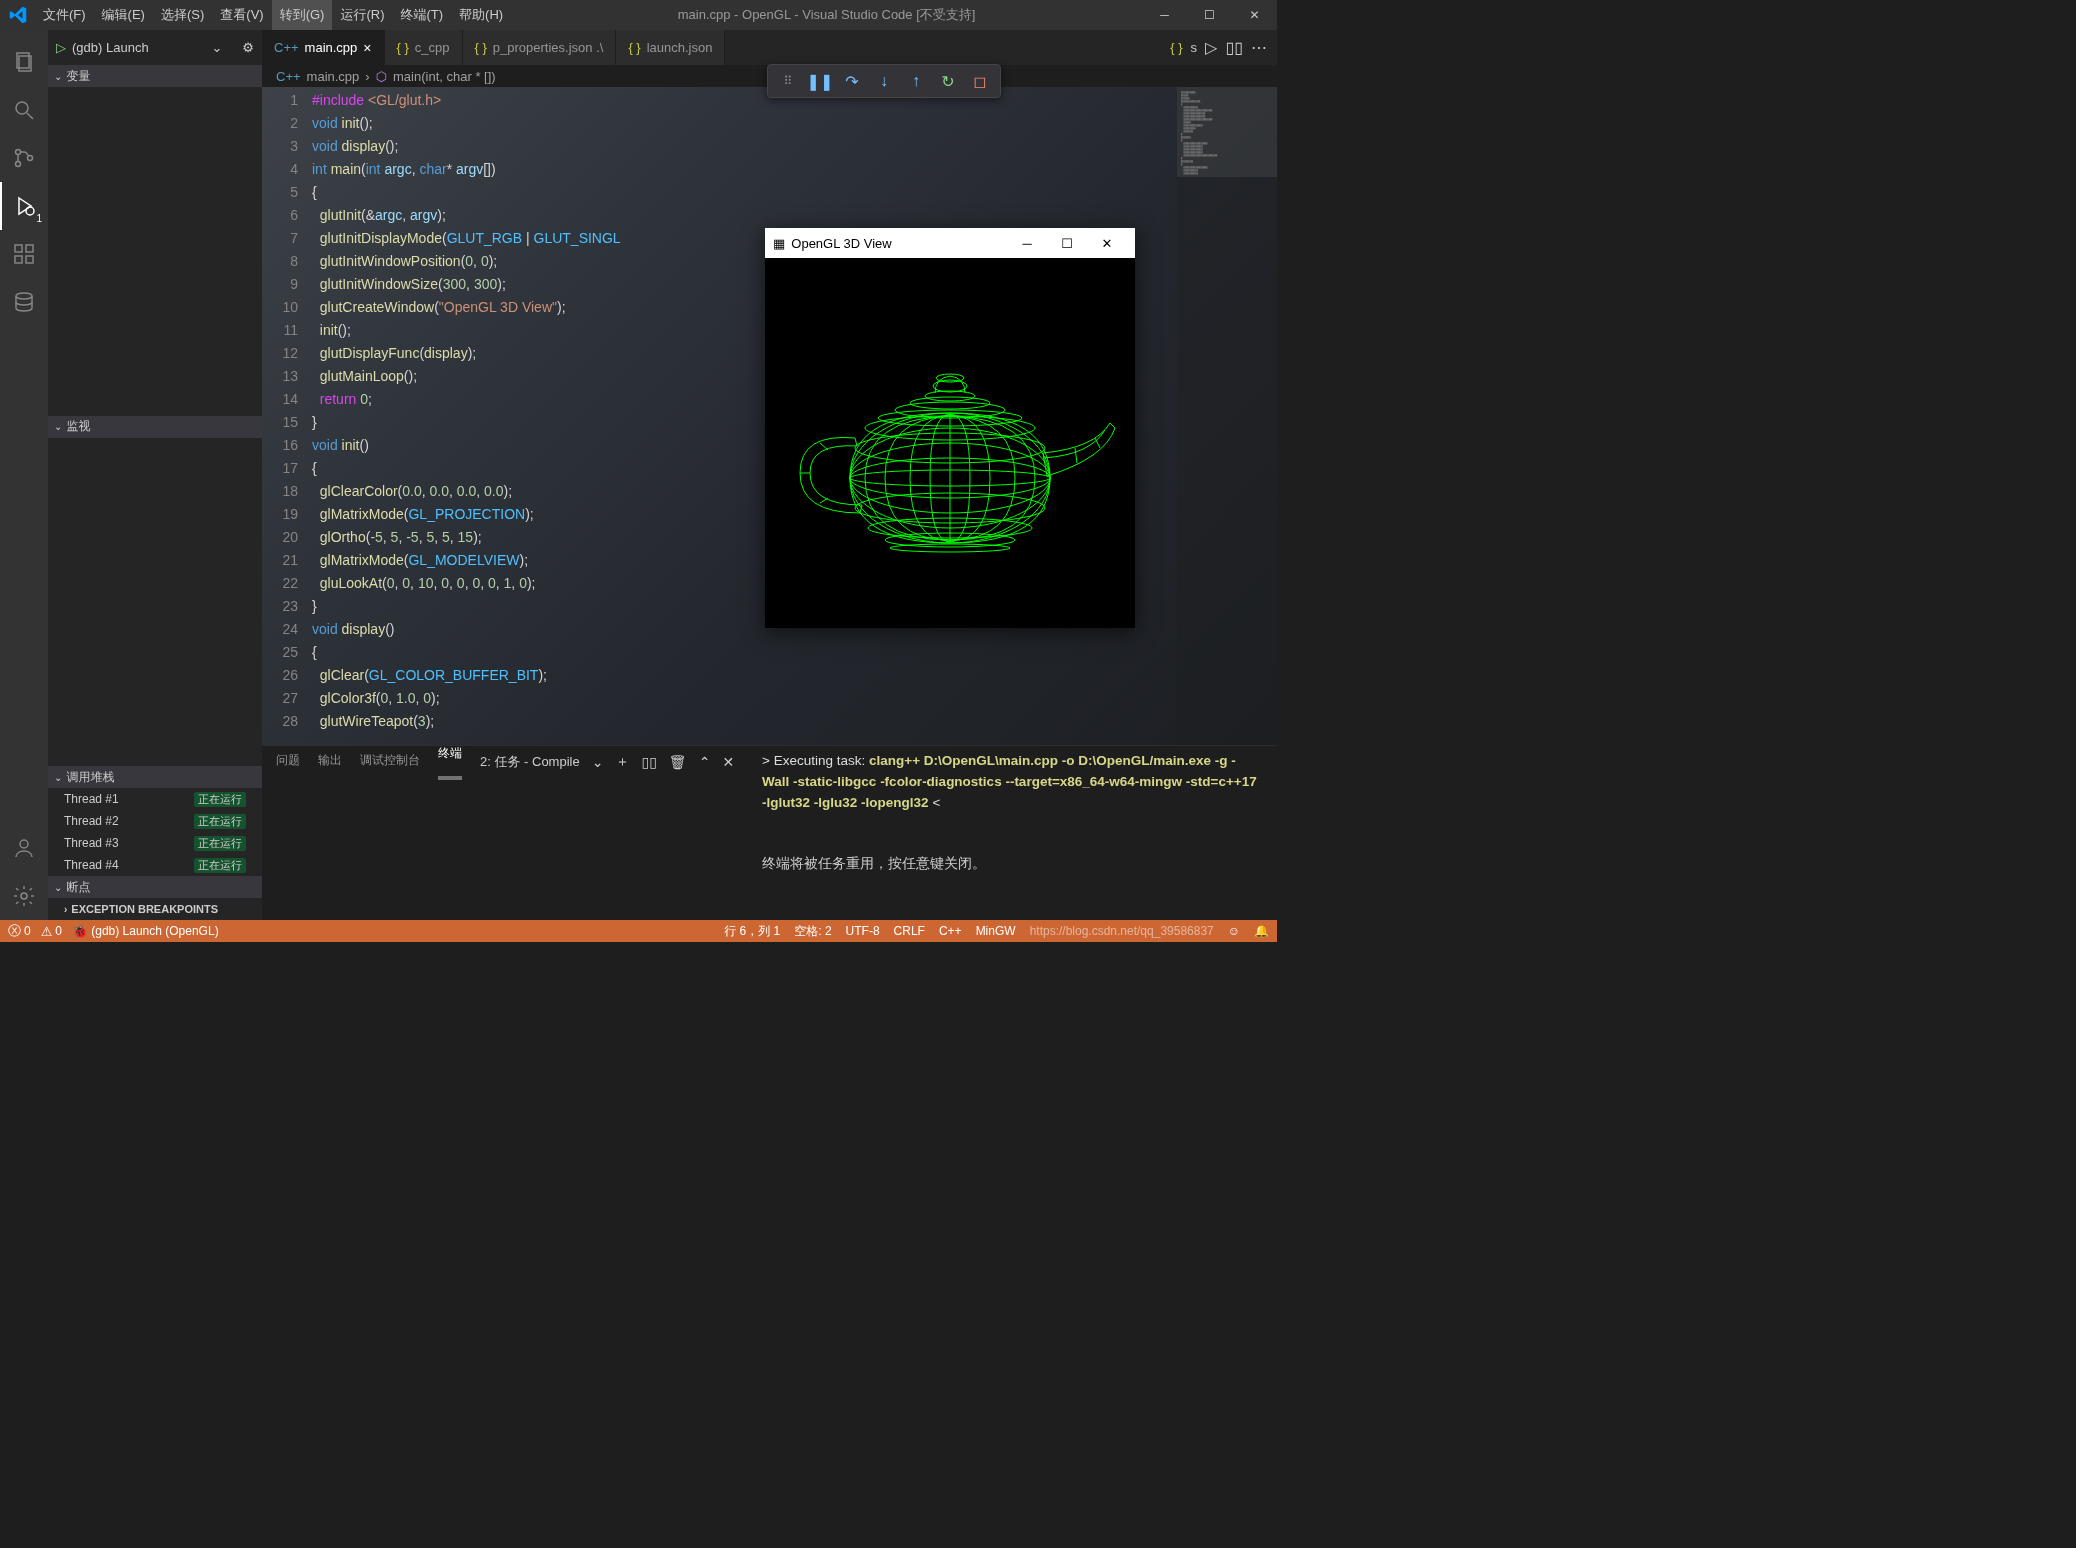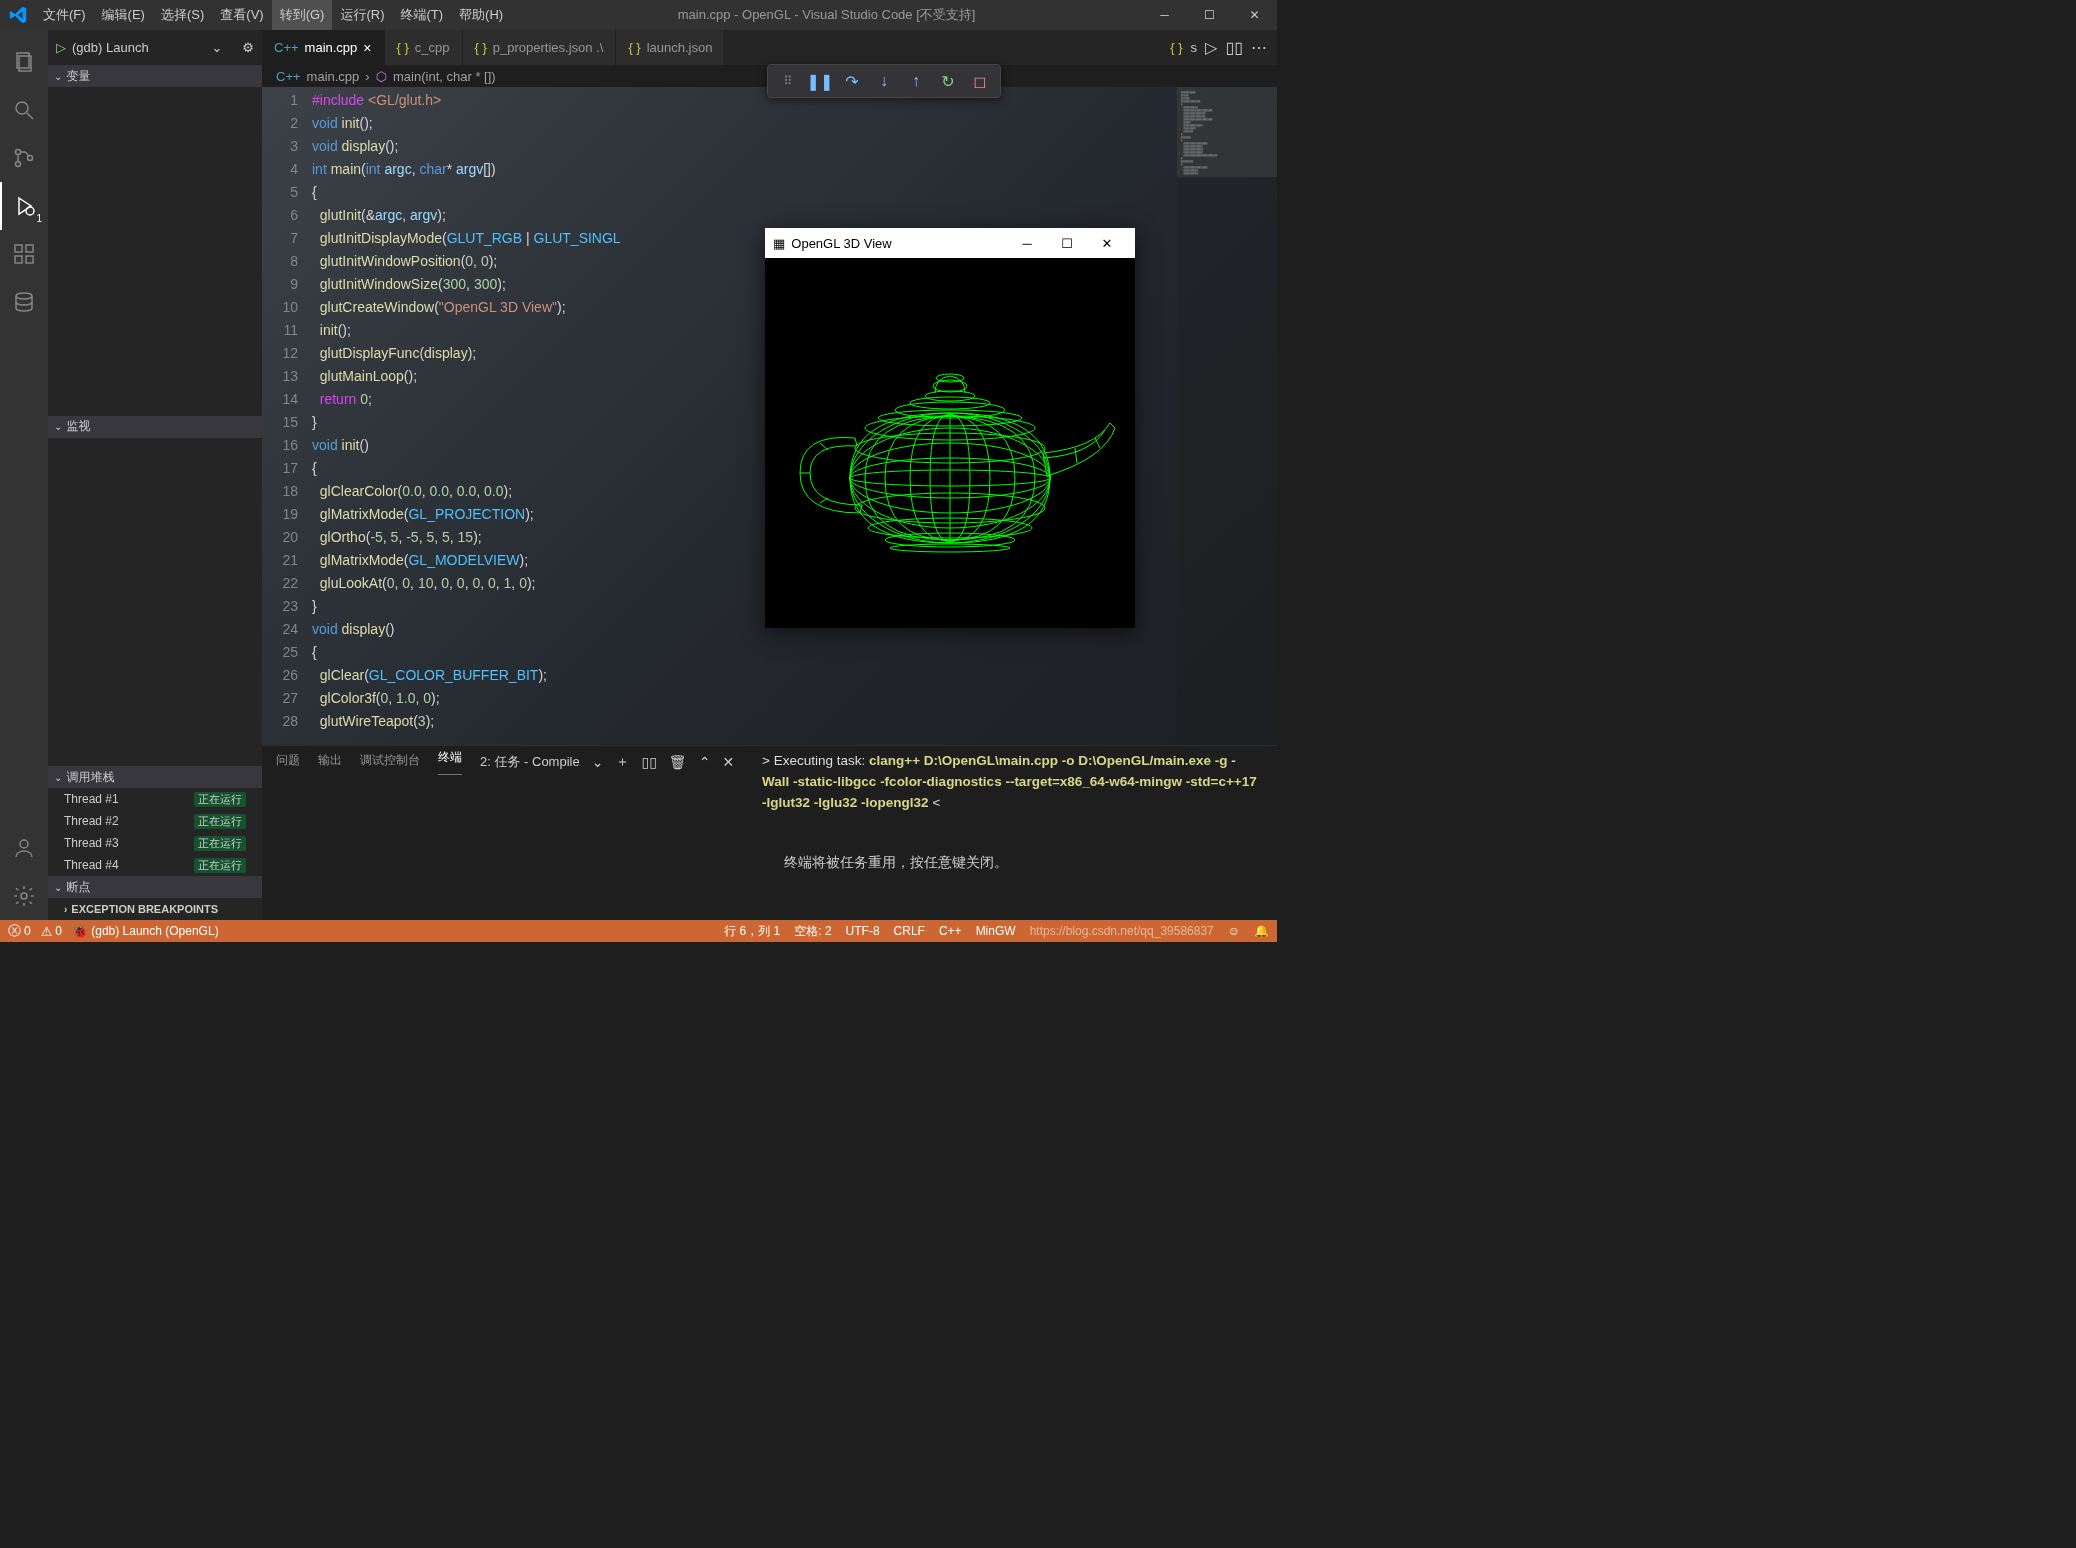--- a/index.html
+++ b/index.html
@@ -84,28 +84,28 @@
 .gl-canvas svg { width: 100%; height: 100%; }
 
 
 .minimap { position: absolute; top: 0; right: 0; width: 100px; height: 100%; background: rgba(30,30,30,0.3); z-index: 3;}
 .minimap-content { padding: 4px; font-size: 2px; line-height: 3px; color: #606060; white-space: pre; font-family: monospace;}
 .minimap-box{ position:absolute; top:0; left:0; right:0; height:90px; background:rgba(200,200,200,0.1);}
 
 
 .panel { height: 175px; background: #1e1e1e; border-top: 1px solid #2d2d2d; display: flex; flex-direction: row; }
 .panel-tabs { height: 32px; display: flex; align-items: center; padding: 0 14px; gap: 18px; color: #969696; font-size: 12px;}
-.panel-tabs .ptab.active { color: #fff; border-bottom: 1px solid #737373; padding-bottom: 8px;}
+.panel-tabs .ptab.active { color: #fff; border-bottom: 4px solid #737373; padding-bottom: 14px;}
 .panel-tabs .ptab { cursor:pointer; padding-bottom:4px;}
 .panel-tabs .right-p { margin-left: auto; display: flex; gap: 12px; align-items:center; color:#ccc; font-size:14px;}
 .panel-tabs .task-sel { color:#ccc; font-size:13px;}
 .panel-body { flex: 1; padding: 4px 14px; font-family: Consolas, monospace; font-size: 13.5px; line-height: 21px; color: #ccc; }
 .panel-body .term-yel { color: #d7d787; font-weight: bold;}
 .panel-body .term-wht { color: #ddd; }
-.panel-body .term-msg { color: #ccc; margin-top: 40px; font-family: Liberation Mono, monospace; font-size: 14px; margin-left: 22px;}
+.panel-body .term-msg { color: #ccc; margin-top: 40px; font-family: Liberation Sans, sans-serif; font-size: 14px;}
 
 
 .statusbar { height: 22px; background: #cc6633; display: flex; align-items: center; color: #fff; font-size: 12px; padding: 0 8px; gap: 10px;}
 .statusbar .sb-item { display: flex; align-items: center; gap: 3px; cursor:pointer;}
 .statusbar .sb-right { margin-left: auto; display: flex; gap: 14px; align-items:center;text-align:center; }
 .statusbar .sb-icon{ font-size:13px;}
 </style>
 </head>
 <body>
 

